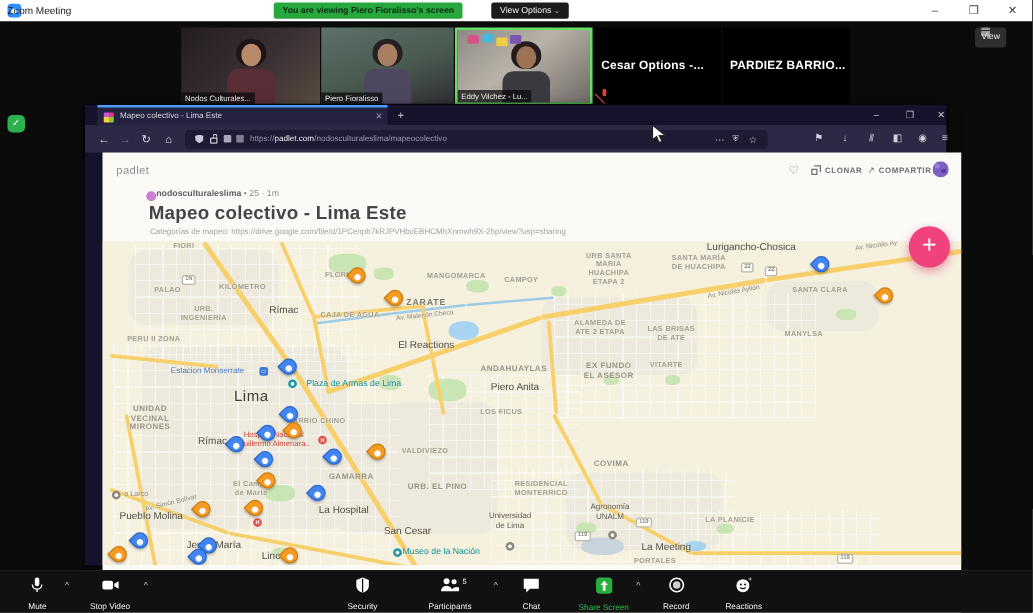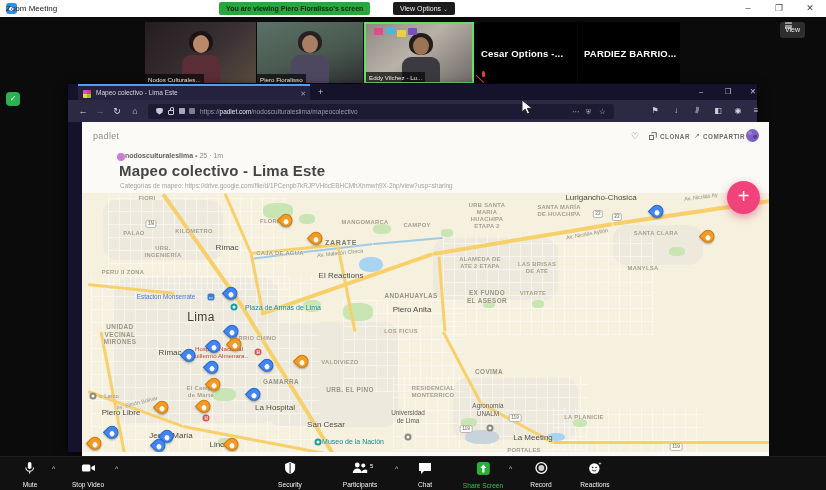--- a/index.html
+++ b/index.html
@@ -325,21 +325,21 @@
         <div class="mlbl k-locality" style="left: 88px; top: 160px;">Rímac</div>
         <div class="mlbl k-district-sm" style="left: 171px; top: 145px;">BARRIO CHINO</div>
         <div class="mlbl k-poi-red" style="left: 137px; top: 159px;">Hospital Nacional
 Guillermo Almenara..</div>
         <div class="mlbl k-district" style="left: 199px; top: 189px;">GAMARRA</div>
         <div class="mlbl k-district-sm" style="left: 258px; top: 169px;">VALDIVIEZO</div>
         <div class="mlbl k-district" style="left: 268px; top: 197px;">URB. EL PINO</div>
         <div class="mlbl k-locality" style="left: 193px; top: 215px;">La Hospital</div>
         <div class="mlbl k-district-sm" style="left: 119px; top: 199px;">El Campo
 de Marte</div>
-        <div class="mlbl k-locality" style="left: 39px; top: 220px;">Piero Libre</div>
+        <div class="mlbl k-locality" style="left: 39px; top: 220px;">Pueblo Molina</div>
         <div class="mlbl k-poi-dark-sm" style="left: 27px; top: 203px;">o Larco</div>
         <div class="mlbl k-road" style="left: 55px; top: 210px; transform: translate(-50%, -50%) rotate(-14deg);">Av. Simón Bolívar</div>
         <div class="mlbl k-locality" style="left: 89px; top: 243px;">Jesús María</div>
         <div class="mlbl k-locality" style="left: 137px; top: 252px;">Lince</div>
         <div class="mlbl k-locality" style="left: 244px; top: 232px;">San Cesar</div>
         <div class="mlbl k-poi-teal" style="left: 271px; top: 249px;">Museo de la Nación</div>
         <div class="mlbl k-poi-dark" style="left: 326px; top: 224px;">Universidad
 de Lima</div>
         <div class="mlbl k-district" style="left: 407px; top: 179px;">COVIMA</div>
         <div class="mlbl k-district-sm" style="left: 351px; top: 199px;">RESIDENCIAL

